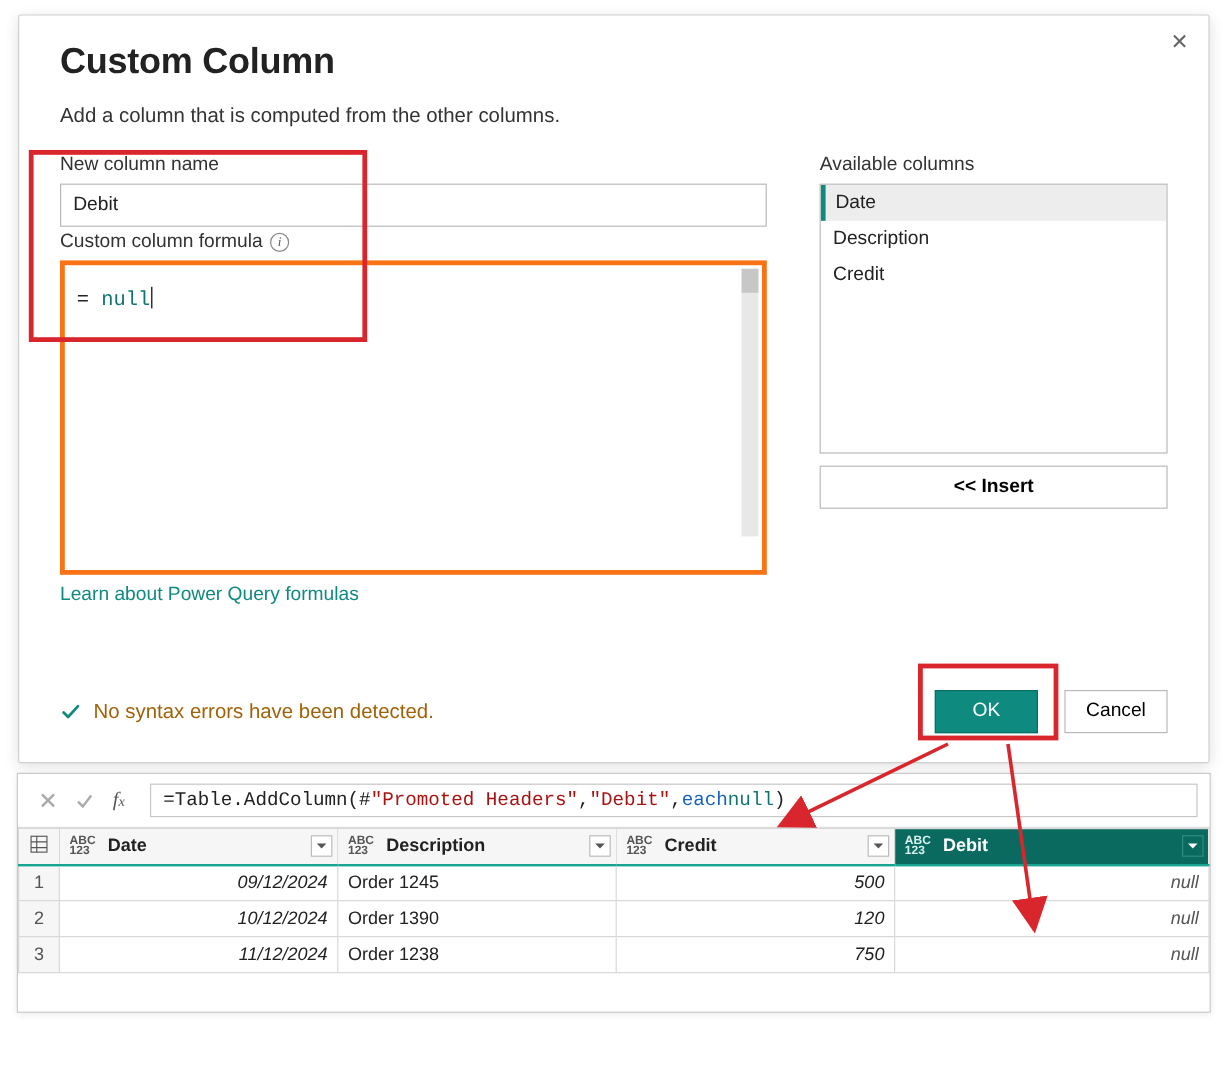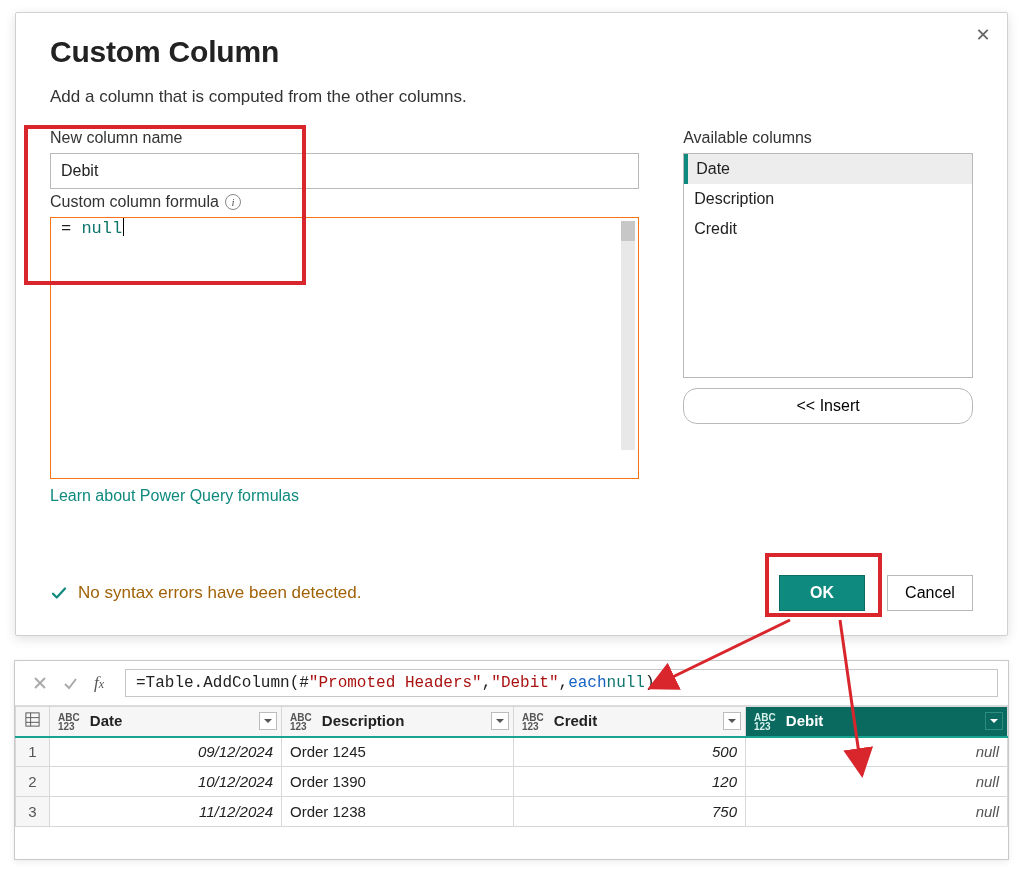--- a/index.html
+++ b/index.html
@@ -48,63 +48,63 @@
   input.text, textarea.formula {
     width: 100%;
     border: 1px solid #b9b9b9;
     font-size: 16px;
     padding: 6px 10px;
     font-family: inherit;
     color: #222;
     background: #fff;
   }
   input.text { height: 36px; }
-  .formula-wrap { position: relative; width: 100%; height: 262px; border:1px solid #f97316; padding: 0 10px; }
+  .formula-wrap { position: relative; width: 100%; height: 262px; border:4px solid #f97316; padding: 18px 10px; }
   .formula-scroll { position:absolute; top:3px; right:3px; bottom:28px; width:14px; background:#e8e8e8;}
   .formula-scroll::before{content:'';position:absolute;top:0;left:0;right:0;height:20px;background:#c7c7c7;}
   .formula-line { font-family: Consolas, "Courier New", monospace; font-size:17px; }
   .tok-eq { color:#222; }
   .tok-null { color:#0f766e; }
   .caret { display:inline-block; width:1px; height:18px; background:#000; vertical-align:-3px; margin-left:1px;}
   .avail-list {
     border:1px solid #b9b9b9; width:100%; height:225px;
     overflow:hidden;
   }
   .avail-item {
     padding: 6px 10px; font-size:16px; cursor:pointer;
   }
   .avail-item.sel { background:#ededed; border-left:4px solid #0f8a7e; padding-left:8px;}
   .insert-btn, .ok-btn, .cancel-btn {
     border:1px solid #b9b9b9; background:#fff; font-size:16px;
     height:36px; cursor:pointer; font-family:inherit;
   }
-  .insert-btn { width:100%; margin-top:10px; font-weight:400;border-radius:14px;}
+  .insert-btn { width:100%; margin-top:10px; font-weight:700;}
   .learn-link { color:#0f8a7e; font-size:16px; margin-top:8px; display:inline-block; cursor:pointer;}
   .status-row {
     position:absolute; left:34px; right:34px; bottom:24px;
     display:flex; align-items:center; justify-content:space-between;
   }
   .status-left { display:flex; align-items:center; gap:10px; font-size:17px; color:#a16207;}
   .check {
     width:18px; height:18px; color:#0f8a7e; display:inline-flex;
   }
   .btns { display:flex; gap:22px; align-items:center;}
   .ok-btn {
     background:#0f8a7e; color:#fff; border:1px solid #0a6e64;
-    width:86px; font-weight:700;
+    width:86px; font-weight:400;
   }
   .cancel-btn { width:86px; }
   .red-ok {
     position:absolute; border:4px solid #d9262c; pointer-events:none;
     left:749px; top:540px; width:117px; height:64px;
   }
 
   
   .grid-panel {
-    position:absolute; left:14px; top:660px;
+    position:absolute; left:14px; top:644px;
     width:995px; height:200px;
     border:1px solid #c9c9c9; background:#fff;
     box-shadow: 0 2px 6px rgba(0,0,0,0.08);
   }
   .fx-bar {
     display:flex; align-items:center; gap:0;
     padding:8px 10px; border-bottom:1px solid #dcdcdc;
   }
   .fx-group{display:flex; gap:0; align-items:center; margin-right:12px;}
   .fx-btn { width:30px; height:28px; display:inline-flex; align-items:center; justify-content:center; color:#888; cursor:pointer;}

